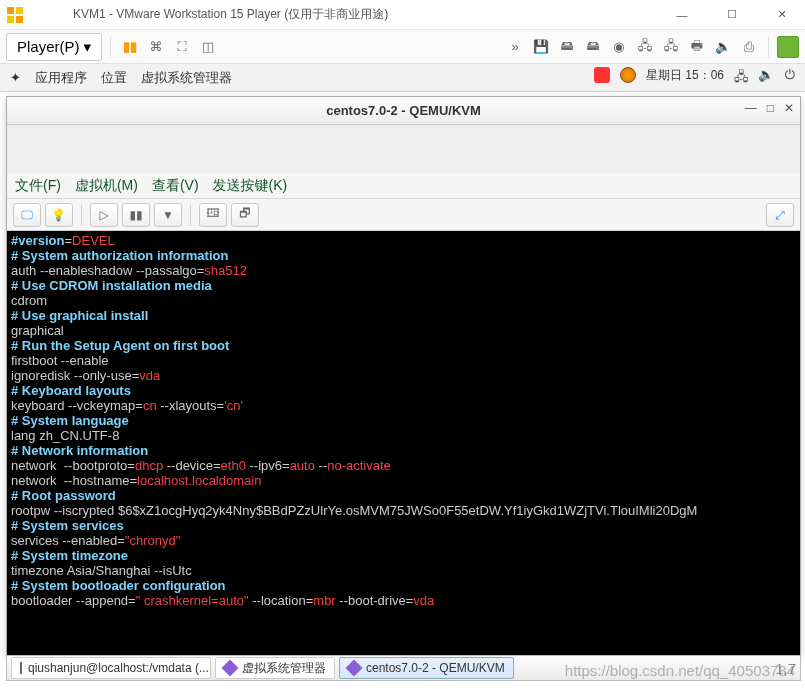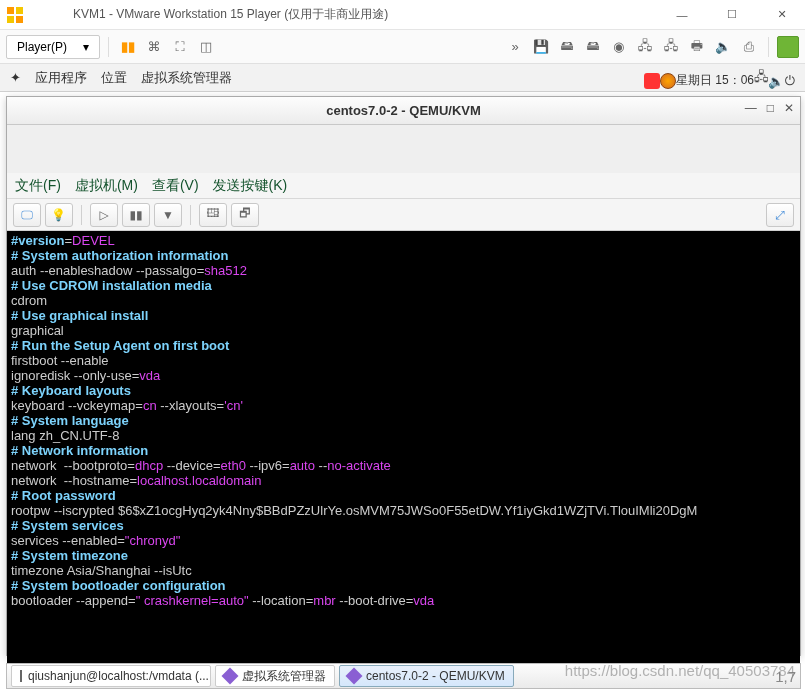--- a/index.html
+++ b/index.html
@@ -5,53 +5,53 @@
 * { margin:0; padding:0; box-sizing:border-box; font-family:"Segoe UI","Microsoft YaHei",Arial,sans-serif; }
 body { width:805px; height:689px; background:#fff; overflow:hidden; position:relative; }
 
 
 .vm-titlebar { height:30px; background:#fff; display:flex; align-items:center; padding:0 6px; border-bottom:1px solid #e5e5e5;gap:41px; }
 .vm-titlebar .logo { width:18px; height:18px; display:inline-block; margin-right:8px; }
 .vm-titlebar .title { font-size:12px; color:#555; flex:1; }
 .vm-winctrls { display:flex; gap:16px; }
 .vm-winctrls span { width:34px; height:22px; display:flex; align-items:center; justify-content:center; font-size:11px; color:#555; }
 .vm-toolbar { height:34px; background:#fafafa; display:flex; align-items:center; padding:0 6px; gap:4px; border-bottom:1px solid #e0e0e0; }
-.player-btn { border:1px solid #ccc; background:#fff; padding:4px 10px; font-size:12px; border-radius:2px; display:flex; align-items:center; gap:16px; }
+.player-btn { border:1px solid #ccc; background:#fff; padding:4px 10px; font-size:15px; border-radius:2px; display:flex; align-items:center; gap:4px; }
 .tb-sep { width:1px; height:20px; background:#ddd; margin:0 4px; }
 .tb-ico { width:22px; height:22px; display:flex; align-items:center; justify-content:center; font-size:13px; color:#666; }
 .tb-ico.orange { color:#f90; }
 .vm-toolbar .spacer { flex:1; }
 .green-btn { width:22px; height:22px; background:#6fb536; border:1px solid #5a9c2b; border-radius:2px; }
 
 
 .gnome-bar { height:28px; background:#f2f2f2; display:flex; align-items:center; padding:0 10px; gap:14px; font-size:13px; color:#333; border-bottom:1px solid #d0d0d0; }
-.gnome-bar .r { margin-left:auto; display:flex; align-items:flex-end; font-size:12px; }
+.gnome-bar .r { margin-left:auto; display:flex; align-items:flex-start; gap:10px; font-size:12px; }
 .bug-ico { width:16px; height:16px; background:#f33; border-radius:3px; display:inline-block; }
 .disc-ico { width:16px; height:16px; background:radial-gradient(circle,#ffa500,#d2691e); border-radius:50%; display:inline-block; border:1px solid #8b4513; }
 .gico { font-size:13px; color:#444; }
 
 
 .qemu-win { position:absolute; left:6px; top:96px; width:795px; height:560px; background:#efefef; border:1px solid #aaa; box-shadow:0 2px 8px rgba(0,0,0,.2); }
 .qemu-title { height:28px; background:linear-gradient(#fdfdfd,#ececec); display:flex; align-items:center; justify-content:center; font-size:13px; font-weight:bold; color:#333; position:relative; border-bottom:1px solid #c8c8c8; }
 .qemu-title .ctrls { position:absolute; right:6px; top:4px; display:flex; gap:10px; font-size:12px; font-weight:normal; color:#555; }
 .qemu-menu { height:26px; background:#f5f5f5; display:flex; align-items:center; padding:0 8px; gap:14px; font-size:14px; color:#14532d; border-bottom:1px solid #d8d8d8;margin-top:48px; }
 .qemu-tools { height:32px; background:#f5f5f5; display:flex; align-items:center; padding:0 6px; gap:4px; border-bottom:1px solid #d0d0d0; }
 .qt-btn { width:28px; height:24px; border:1px solid #c8c8c8; background:linear-gradient(#fff,#eee); border-radius:3px; display:flex; align-items:center; justify-content:center; font-size:12px; color:#666; }
 .qt-btn.mon { color:#4a90d9; }
 .qt-sep { width:1px; height:20px; background:#d0d0d0; margin:0 4px; }
 .qt-spacer { flex:1; }
 
 
 .term { background:#000; height:450px; overflow:hidden; padding:2px 4px; font-family:"Courier New",monospace; font-size:13px; line-height:15px; white-space:pre; }
 .c-cyan { color:#7dd3fc; font-weight:bold; }
-.c-mag { color:#d946ef; }
+.c-mag { color:#ef4444; }
 .c-wht { color:#ccc; }
 
 
-.taskbar { position:absolute; left:6px; bottom:0; width:795px; height:26px; background:linear-gradient(#fdfdfd,#eaeaea); border:1px solid #bbb; display:flex; align-items:center; padding:0 4px; font-size:12px; color:#333; }
+.taskbar { position:absolute; left:6px; bottom:8px; width:795px; height:26px; background:linear-gradient(#fdfdfd,#eaeaea); border:1px solid #bbb; display:flex; align-items:center; padding:0 4px; font-size:12px; color:#333; }
 .task { height:22px; border:1px solid #ccc; background:#fff; padding:0 8px; display:flex; align-items:center; gap:6px; margin-right:4px; max-width:200px; overflow:hidden; white-space:nowrap; border-radius:2px; }
 .task.active { background:linear-gradient(#e8f0fb,#d5e7fb); border-color:#8ab; }
 .watermark { position:absolute; right:10px; bottom:10px; font-size:15px; color:rgba(120,120,120,.55); pointer-events:none; }
 .purple-dia { width:12px; height:12px; background:#8a5fd3; transform:rotate(45deg); display:inline-block; }
 .term-ico { width:12px; height:12px; background:#222; border:1px solid #666; display:inline-block; }
 </style>
 </head>
 <body>
 
 <div class="vm-titlebar">

